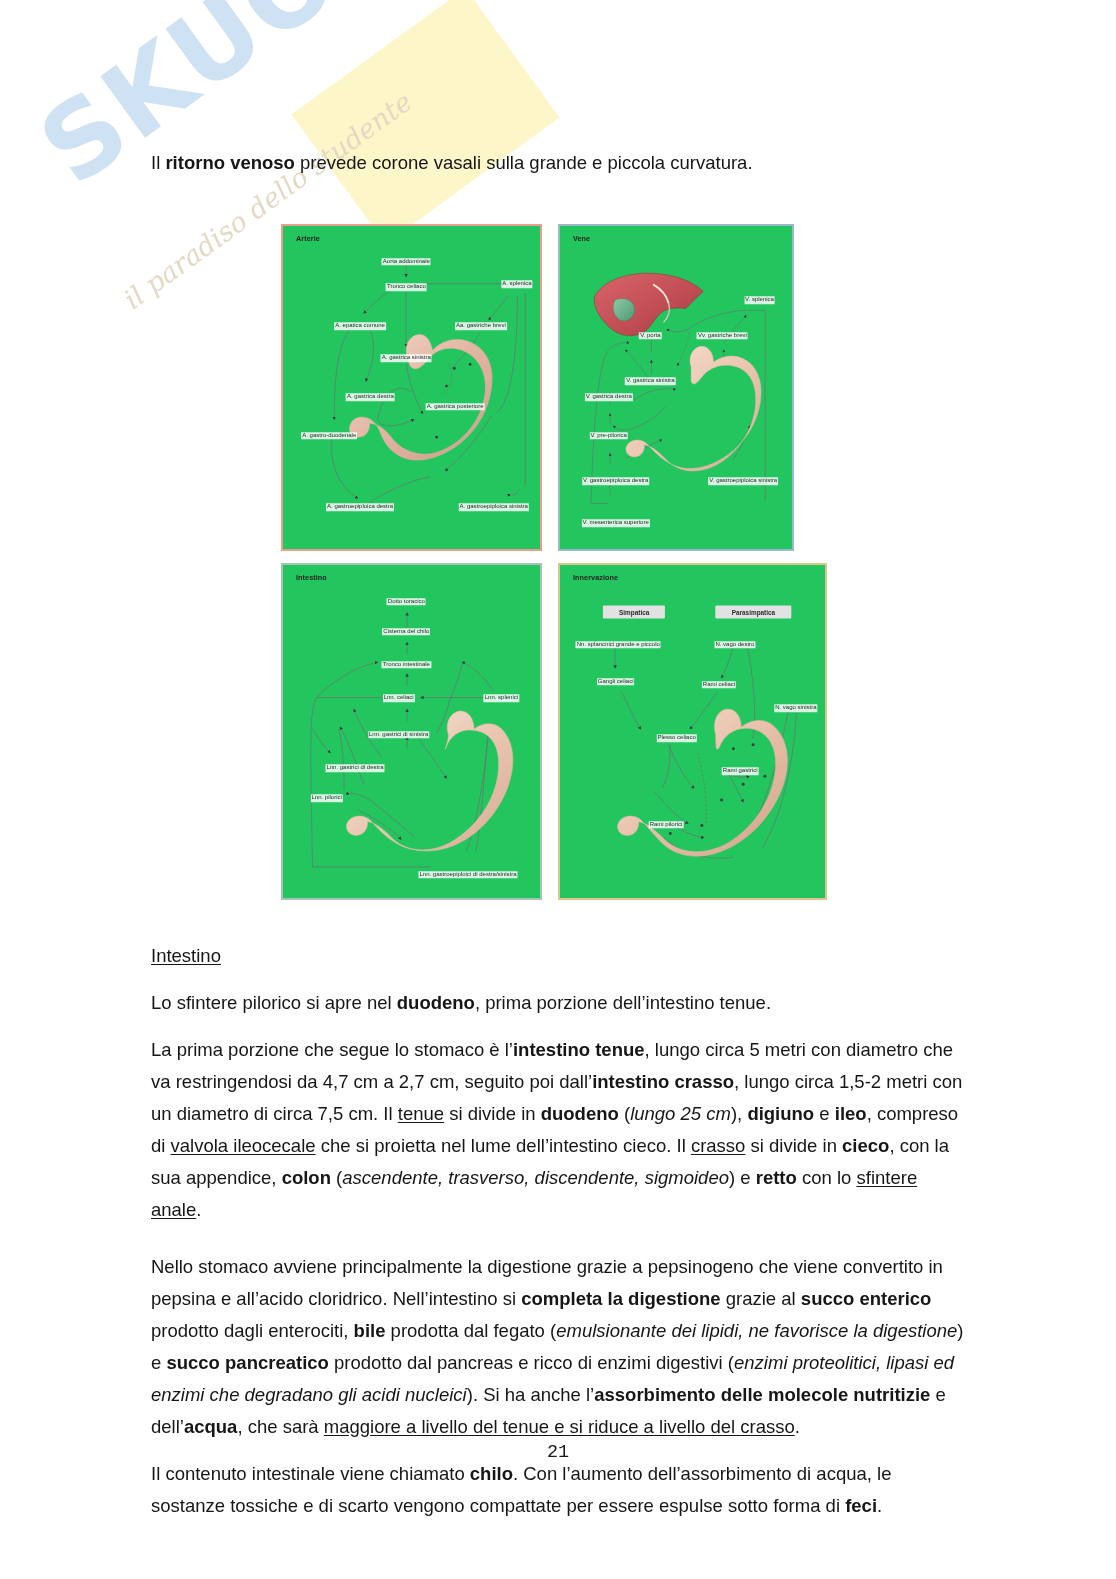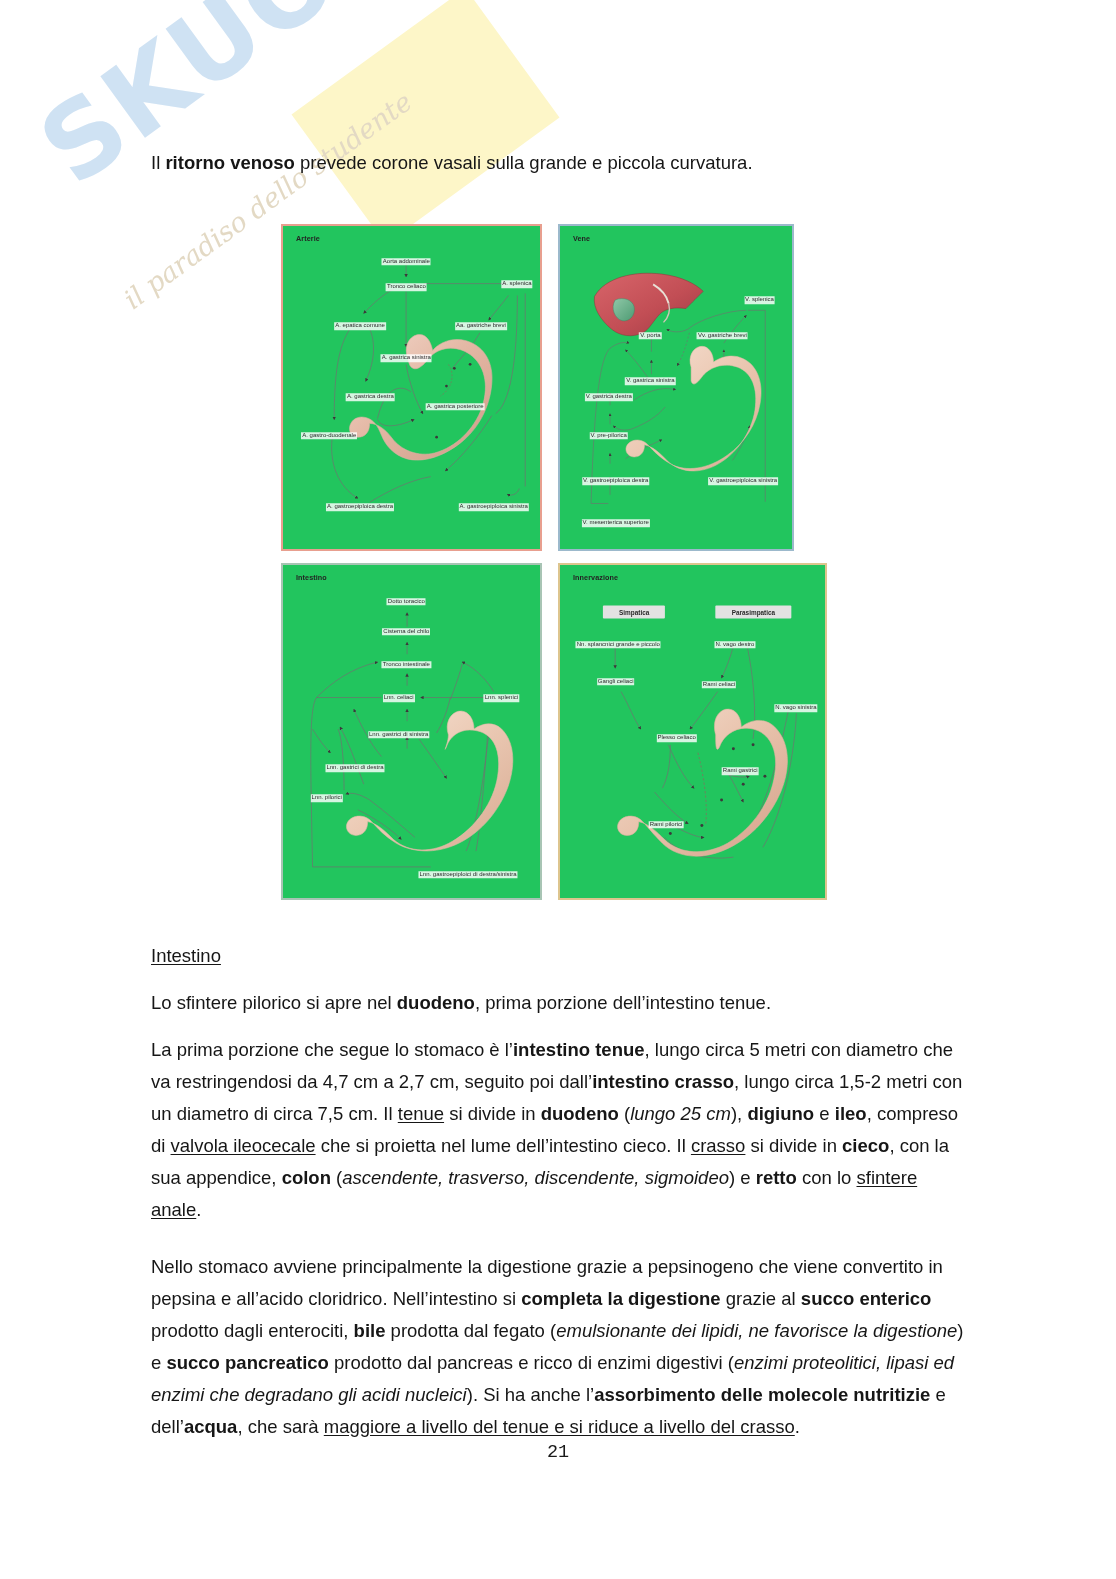--- a/index.html
+++ b/index.html
@@ -456,17 +456,18 @@
   </div>
 
   <div class="body-block" id="intestino-block">
     <p><u>Intestino</u></p>
     <p><span>Lo sfintere pilorico si apre nel </span><b>duodeno</b><span>, prima porzione dell’intestino tenue.</span></p>
     <p><span>La prima porzione che segue lo stomaco è l’</span><b>intestino tenue</b><span>, lungo circa 5 metri con diametro che va restringendosi da 4,7 cm a 2,7 cm, seguito poi dall’</span><b>intestino crasso</b><span>, lungo circa 1,5-2 metri con un diametro di circa 7,5 cm. Il </span><u>tenue</u><span> si divide in </span><b>duodeno</b><span> (</span><i>lungo 25 cm</i><span>), </span><b>digiuno</b><span> e </span><b>ileo</b><span>, compreso di </span><u>valvola ileocecale</u><span> che si proietta nel lume dell’intestino cieco. Il </span><u>crasso</u><span> si divide in </span><b>cieco</b><span>, con la sua appendice, </span><b>colon</b><span> (</span><i>ascendente, trasverso, discendente, sigmoideo</i><span>) e </span><b>retto</b><span> con lo </span><u>sfintere anale</u><span>.</span></p>
   </div>
 
   <div class="body-block" id="digestione-block">
     <p><span>Nello stomaco avviene principalmente la digestione grazie a pepsinogeno che viene convertito in pepsina e all’acido cloridrico. Nell’intestino si </span><b>completa la digestione</b><span> grazie al </span><b>succo enterico</b><span> prodotto dagli enterociti, </span><b>bile</b><span> prodotta dal fegato (</span><i>emulsionante dei lipidi, ne favorisce la digestione</i><span>) e </span><b>succo pancreatico</b><span> prodotto dal pancreas e ricco di enzimi digestivi (</span><i>enzimi proteolitici, lipasi ed enzimi che degradano gli acidi nucleici</i><span>). Si ha anche l’</span><b>assorbimento delle molecole nutritizie</b><span> e dell’</span><b>acqua</b><span>, che sarà </span><u>maggiore a livello del tenue e si riduce a livello del crasso</u><span>.</span></p>
+    <p><span>Il contenuto intestinale viene chiamato </span><b>chilo</b><span>. Con l’aumento dell’assorbimento di acqua, le sostanze tossiche e di scarto vengono compattate per essere espulse sotto forma di </span><b>feci</b><span>.</span></p>
   </div>
 
   <div id="page-number">21</div>
 
 </div>
 
 </body></html>

